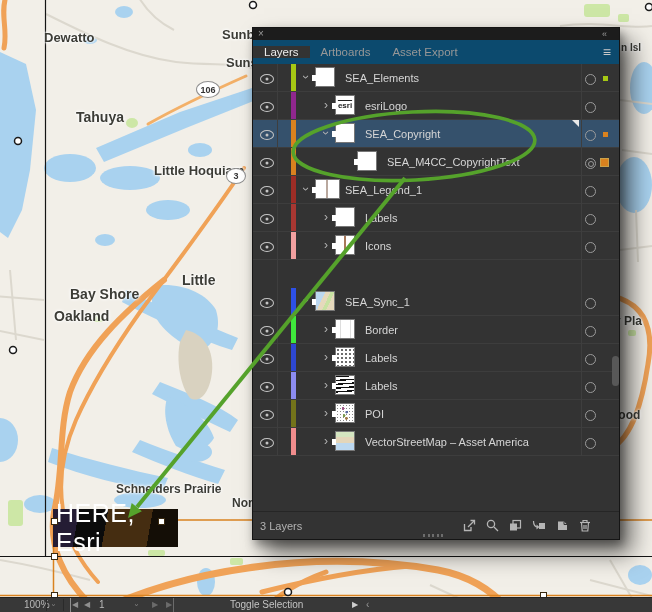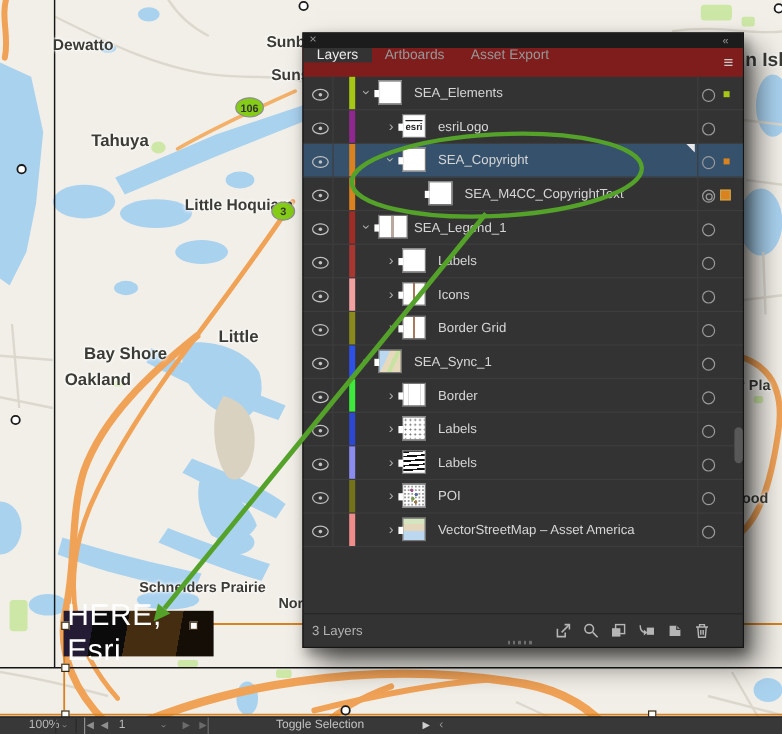--- a/index.html
+++ b/index.html
@@ -3,39 +3,39 @@
 <meta charset="utf-8">
 <style>
   html,body{margin:0;padding:0;background:#555;}
   #stage{position:relative;width:652px;height:612px;overflow:hidden;
          font-family:"Liberation Sans",sans-serif;background:#f2efe8;}
   
   #map{position:absolute;inset:0;}
   #map svg{position:absolute;left:0;top:0;}
   .maplabel{position:absolute;color:#3c3c36;font-weight:700;white-space:nowrap;z-index:4;
             text-shadow:0 0 2px #fff,0 0 3px #fff,0 0 4px #fff;}
-  .shield{position:absolute;background:#84cc16;border:1.5px solid #8f8f8f;border-radius:50%;
+  .shield{position:absolute;background:#ffffff;border:1.5px solid #8f8f8f;border-radius:50%;
           display:flex;align-items:center;justify-content:center;
           font-size:9px;font-weight:700;color:#333;z-index:4;}
   #attribution-box{position:absolute;left:53px;top:509px;width:125px;height:38px;z-index:5;
      background:linear-gradient(100deg,#241c34 0 20%,#0b0b0b 20% 42%,#452d11 42% 76%,#140e06 76%);
      display:flex;align-items:center;}
   #attribution-box span{color:#fff;font-size:25px;letter-spacing:.5px;padding-left:3px;
      font-family:"Liberation Sans",sans-serif;}
   .anchor{position:absolute;width:5px;height:5px;background:#fff;border:1px solid #3a2a10;z-index:6;}
   
   #panel{position:absolute;left:252px;top:27px;width:368px;height:513px;background:#333;
          z-index:7;border:1px solid #151515;box-sizing:border-box;
          box-shadow:12px 14px 22px rgba(0,0,0,.55),3px 5px 9px rgba(0,0,0,.35);
          color:#d6d6d6;font-size:11px;}
   #panel-titlebar{position:absolute;left:0;top:0;right:0;height:12px;background:#1c1c1c;}
   #panel-close{position:absolute;left:5px;top:0px;font-size:10px;color:#9a9a9a;line-height:12px;}
   #panel-collapse{position:absolute;right:12px;top:0;font-size:9px;color:#9a9a9a;line-height:12px;}
-  #tabbar{position:absolute;left:0;top:12px;right:0;height:24px;background:#7f1d1d;
-          display:flex;align-items:flex-start;}
+  #tabbar{position:absolute;left:0;top:12px;right:0;height:24px;background:#0c4a6e;
+          display:flex;align-items:center;}
   .tab{padding:0 11px;display:flex;align-items:center;color:#979797;font-size:11.5px;}
   .tab.active{background:#333;color:#ececec;}
   #panel-menu{position:absolute;right:8px;top:16px;font-size:14px;color:#c9c9c9;}
   #layer-rows{position:absolute;left:0;top:36px;width:100%;height:392px;}
   .colline{position:absolute;top:0;bottom:0;width:1px;background:#3e3e3e;z-index:1;}
   .row{position:absolute;left:0;width:100%;height:28px;border-bottom:1px solid #3d3d3d;
        box-sizing:border-box;}
   .row.selected{background:#35516c;}
   .eye{position:absolute;left:7px;top:10px;width:12px;height:8px;border:1.5px solid #c4c4c4;
        border-radius:50%;}
@@ -195,21 +195,21 @@
         <div class="maplabel" style="left: 44px; top: 3px; font-size: 13px; margin-top: 27px;">Dewatto</div>
         <div class="maplabel" style="left: 222px; top: 27px; font-size: 13px;">Sunbe</div>
         <div class="maplabel" style="left: 226px; top: 55px; font-size: 13px;">Suns</div>
         <div class="maplabel" style="left: 76px; top: 109px; font-size: 14px;">Tahuya</div>
         <div class="maplabel" style="left: 154px; top: 163px; font-size: 13px;">Little Hoquiam</div>
         <div class="maplabel" style="left: 182px; top: 272px; font-size: 14px;">Little</div>
         <div class="maplabel" style="left: 70px; top: 286px; font-size: 14px;">Bay Shore</div>
         <div class="maplabel" style="left: 54px; top: 308px; font-size: 14px;">Oakland</div>
         <div class="maplabel" style="left: 116px; top: 482px; font-size: 12px;">Schneiders Prairie</div>
         <div class="maplabel" style="left: 232px; top: 496px; font-size: 12px;">Nor</div>
-        <div class="maplabel" style="left: 621px; top: 42px; font-size: 16px;">n Isl</div>
+        <div class="maplabel" style="left: 621px; top: 42px; font-size: 10px;">n Isl</div>
         <div class="maplabel" style="left: 614px; top: 314px; font-size: 12px;">y Pla</div>
         <div class="maplabel" style="left: 609px; top: 408px; font-size: 12px;">wood</div>
       </div>
 
     <div class="shield" style="left:196px;top:81px;width:22px;height:15px;">
       <span>106</span>
       </div>
     <div class="shield" style="left:226px;top:168px;width:18px;height:14px;">
       <span>3</span>
       </div>
@@ -290,28 +290,20 @@
           <span class="thumb t-white" style="left: 82px;"></span>
           <span class="lname" style="left: 112px;">Labels</span>
           <span class="target"></span>
         </div>
         <div class="row" style="top: 168px;">
           <span class="eye"></span>
           <span class="colorbar" style="background: rgb(242, 160, 160);"></span>
           <span class="chev" style="left: 68px;">›</span>
           <span class="thumb t-vline" style="left: 82px;"></span>
           <span class="lname" style="left: 112px;">Icons</span>
-          <span class="target"></span>
-        </div>
-        <div class="row" style="top: 196px;">
-          <span class="eye"></span>
-          <span class="colorbar" style="background: rgb(138, 138, 28);"></span>
-          <span class="chev" style="left: 68px;">›</span>
-          <span class="thumb t-vline" style="left: 82px;"></span>
-          <span class="lname" style="left: 112px;">Border Grid</span>
           <span class="target"></span>
         </div>
         <div class="row" style="top: 224px;">
           <span class="eye"></span>
           <span class="colorbar" style="background: rgb(45, 80, 230);"></span>
           <span class="chev open" style="left: 48px;">›</span>
           <span class="thumb t-map-blue" style="left: 62px;"></span>
           <span class="lname" style="left: 92px;">SEA_Sync_1</span>
           <span class="target"></span>
         </div>

